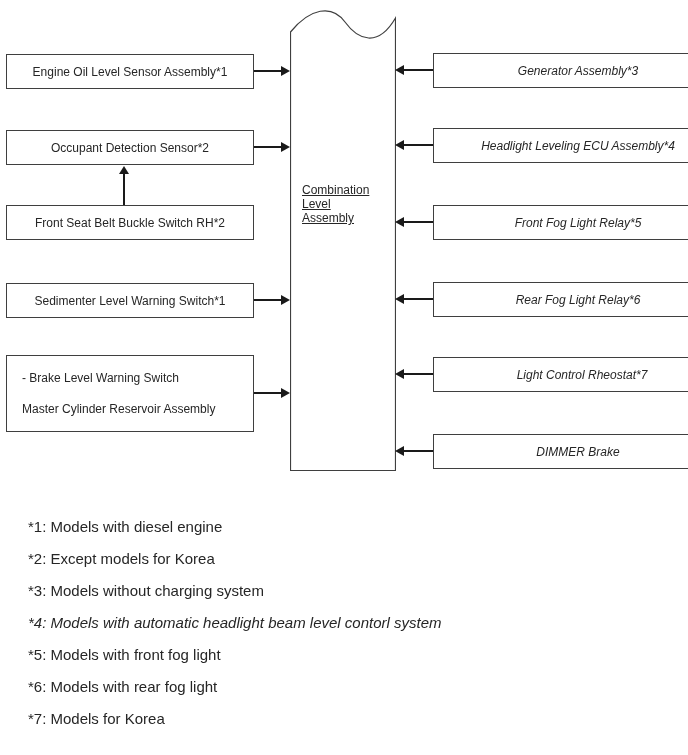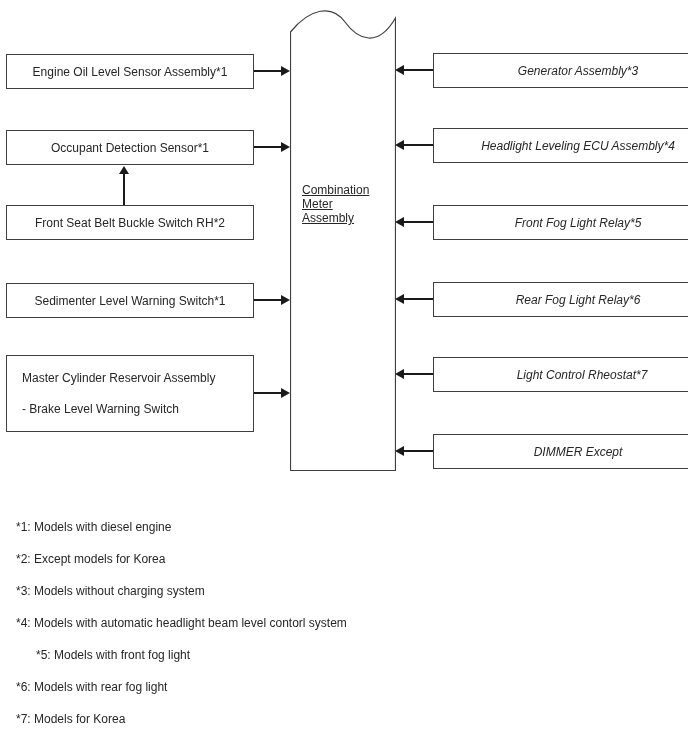--- a/index.html
+++ b/index.html
@@ -101,80 +101,80 @@
 
   .aL1 { top: 65px; }
   .aL2 { top: 140px; }
   .aL3 { top: 217px; }
   .aL4 { top: 294px; }
   .aL5 { top: 369px; }
   .aL6 { top: 446px; }
 
   .footnote {
     position: absolute;
-    left: 16px;
-    font-size: 12px;
+    left: 28px;
+    font-size: 15px;
     line-height: 14px;
     color: #262626;
   }
   .f1 { top: 520px; }
   .f2 { top: 552px; }
   .f3 { top: 584px; }
-  .f4 { top: 616px; }
-  .f5 { top: 648px; margin-left: 20px; }
+  .f4 { top: 616px; font-style: italic; }
+  .f5 { top: 648px; }
   .f6 { top: 680px; }
   .f7 { top: 712px; }
 </style>
 </head>
 <body>
 
 <svg class="center-shape" viewBox="0 0 106 471" aria-hidden="true">
   <path d="M0.5,32 C20,8 42,4 55,22 C68,40 88,48 105.5,18 L105.5,470.5 L0.5,470.5 Z" fill="#ffffff" stroke="#3f3f3f" stroke-width="1.2"></path>
 </svg>
 
 <div class="center-label">
   <div>Combination</div>
-  <div>Meter</div>
+  <div>Level</div>
   <div>Assembly</div>
 </div>
 
 <div class="box left-col l1">
   <span>Engine Oil Level Sensor Assembly*1</span>
 </div>
 <div class="box left-col l2">
-  <span>Occupant Detection Sensor*1</span>
+  <span>Occupant Detection Sensor*2</span>
 </div>
 <div class="box left-col l3">
   <span>Front Seat Belt Buckle Switch RH*2</span>
 </div>
 <div class="box left-col l4">
   <span>Sedimenter Level Warning Switch*1</span>
 </div>
 <div class="box left-col l5">
+  <div>- Brake Level Warning Switch</div>
   <div>Master Cylinder Reservoir Assembly</div>
-  <div>- Brake Level Warning Switch</div>
 </div>
 
 <div class="box right-col r1">
   <span>Generator Assembly*3</span>
 </div>
 <div class="box right-col r2">
   <span>Headlight Leveling ECU Assembly*4</span>
 </div>
 <div class="box right-col r3">
   <span>Front Fog Light Relay*5</span>
 </div>
 <div class="box right-col r4">
   <span>Rear Fog Light Relay*6</span>
 </div>
 <div class="box right-col r5">
   <span>Light Control Rheostat*7</span>
 </div>
 <div class="box right-col r6">
-  <span>DIMMER Except</span>
+  <span>DIMMER Brake</span>
 </div>
 
 <div class="arr arr-right aR1">
   <div class="shaft"></div>
   <div class="head"></div>
 </div>
 <div class="arr arr-right aR2">
   <div class="shaft"></div>
   <div class="head"></div>
 </div>

